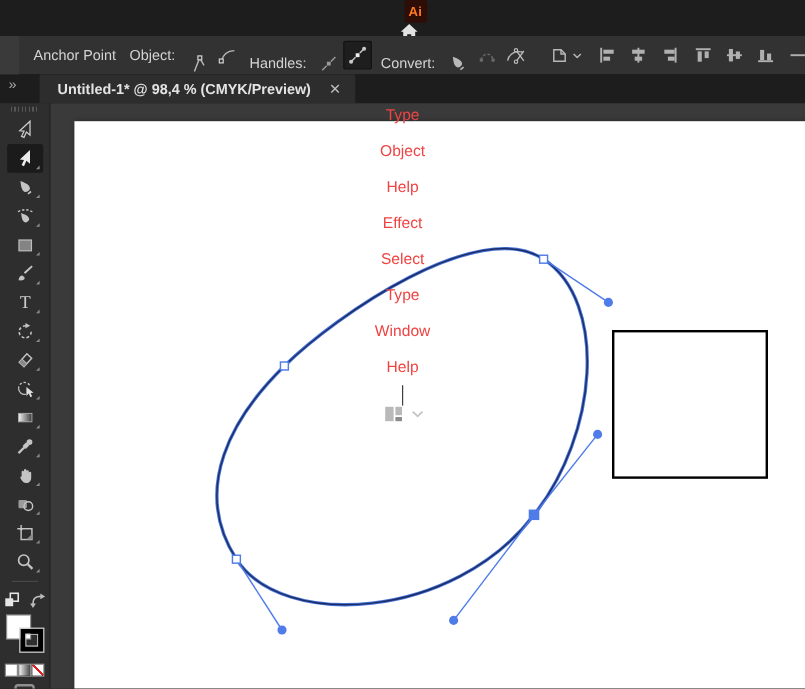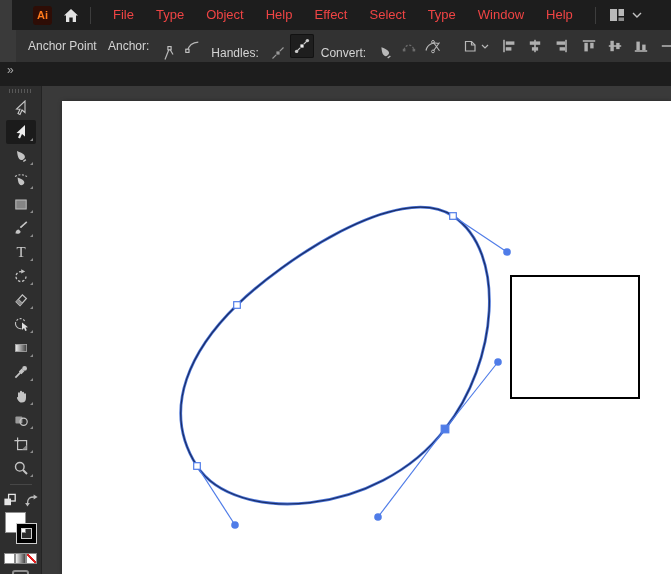--- a/index.html
+++ b/index.html
@@ -1,21 +1,21 @@
 <!DOCTYPE html>
 <html><head>
 <meta charset="utf-8">
 <style>
   html,body{margin:0;padding:0;background:#111;}
   .app{position:relative;width:671px;height:574px;overflow:hidden;background:#3a3a3a;
        font-family:"Liberation Sans",sans-serif;-webkit-font-smoothing:antialiased;}
 
   
-  .menubar{position:absolute;top:0;left:12px;right:0;height:30px;background:#1d1d1d;
-           display:flex;align-items:center;z-index:40;}
+  .menubar{position:absolute;top:0;left:0;right:0;height:30px;background:#1d1d1d;
+           display:flex;align-items:center;z-index:40;flex-direction:column;}
   .ai-logo{width:19px;height:19px;margin-left:21px;background:#2e0d06;color:#ff7a1c;
            font-weight:bold;font-size:11px;display:flex;align-items:center;justify-content:center;
            border-radius:3px;flex:0 0 auto;}
   .home-btn{margin-left:11px;display:flex;align-items:center;}
   .vsep{width:1px;height:17px;background:#3d3d3d;margin:0 11px;flex:0 0 auto;}
   .menu-item{color:#ef4444;font-size:13px;padding:0 11px;line-height:30px;cursor:default;}
   .ws-btn{display:flex;align-items:center;gap:7px;margin-left:2px;}
 
   
   .controlbar{position:absolute;top:30px;left:16px;right:0;height:32px;background:#323232;
@@ -130,21 +130,21 @@
         <path d="M1 1 L5 5 L9 1" fill="none" stroke="#c2c2c2" stroke-width="1.4"></path>
       </svg>
     </div>
   </div>
 
   <div class="controlbar">
     <div class="cb-grip"></div>
     <span class="cb-label ctx-label">Anchor Point</span>
     <div class="cb-sep"></div>
 
-    <span class="cb-label">Anchor:</span>
+    <span class="cb-label">Object:</span>
     <div class="icon-btn group-gap">
       <svg class="ic" width="16" height="16" viewBox="0 0 16 16">
         <path d="M5 14.5 L9.4 3.2 M9.4 3.2 L13 9.5" fill="none" stroke="#b8b8b8" stroke-width="1.2"></path>
         <rect x="7.9" y="1.6" width="3.2" height="3.2" fill="#323232" stroke="#c8c8c8" stroke-width="1.1"></rect>
       </svg>
     </div>
     <div class="icon-btn">
       <svg class="ic" width="16" height="16" viewBox="0 0 16 16">
         <path d="M3.5 13 C5 6.5 9 4.4 14.3 4.2" fill="none" stroke="#b8b8b8" stroke-width="1.2"></path>
         <rect x="1.8" y="11.2" width="3.2" height="3.2" fill="#323232" stroke="#c8c8c8" stroke-width="1.1"></rect>
@@ -253,20 +253,24 @@
       <svg class="ic" width="14" height="14" viewBox="0 0 14 14">
         <rect x="0.8" y="6.2" width="12" height="1.6" fill="#b0b0b0"></rect>
       </svg>
     </div>
   </div>
 
   <div class="tabbar">
     <div class="panel-edge">
       <span class="collapse-chevrons">»</span>
     </div>
+    <div class="doc-tab">
+      <span>Untitled-1* @ 98,4 % (CMYK/Preview)</span>
+      <span class="tab-close">✕</span>
+    </div>
   </div>
 
   <div class="toolbar">
     <div class="tb-grip"></div>
 
     <div class="tool">
       <svg class="ic" width="16" height="16" viewBox="0 0 16 16">
         <path d="M4 1 L4 12.5 L7 10 L9 14.5 L11 13.6 L9 9.3 L12.5 9 Z" fill="none" stroke="#c9c9c9" stroke-width="1.1" transform="scale(-1,1) translate(-16,0)"></path>
       </svg>
     </div>

